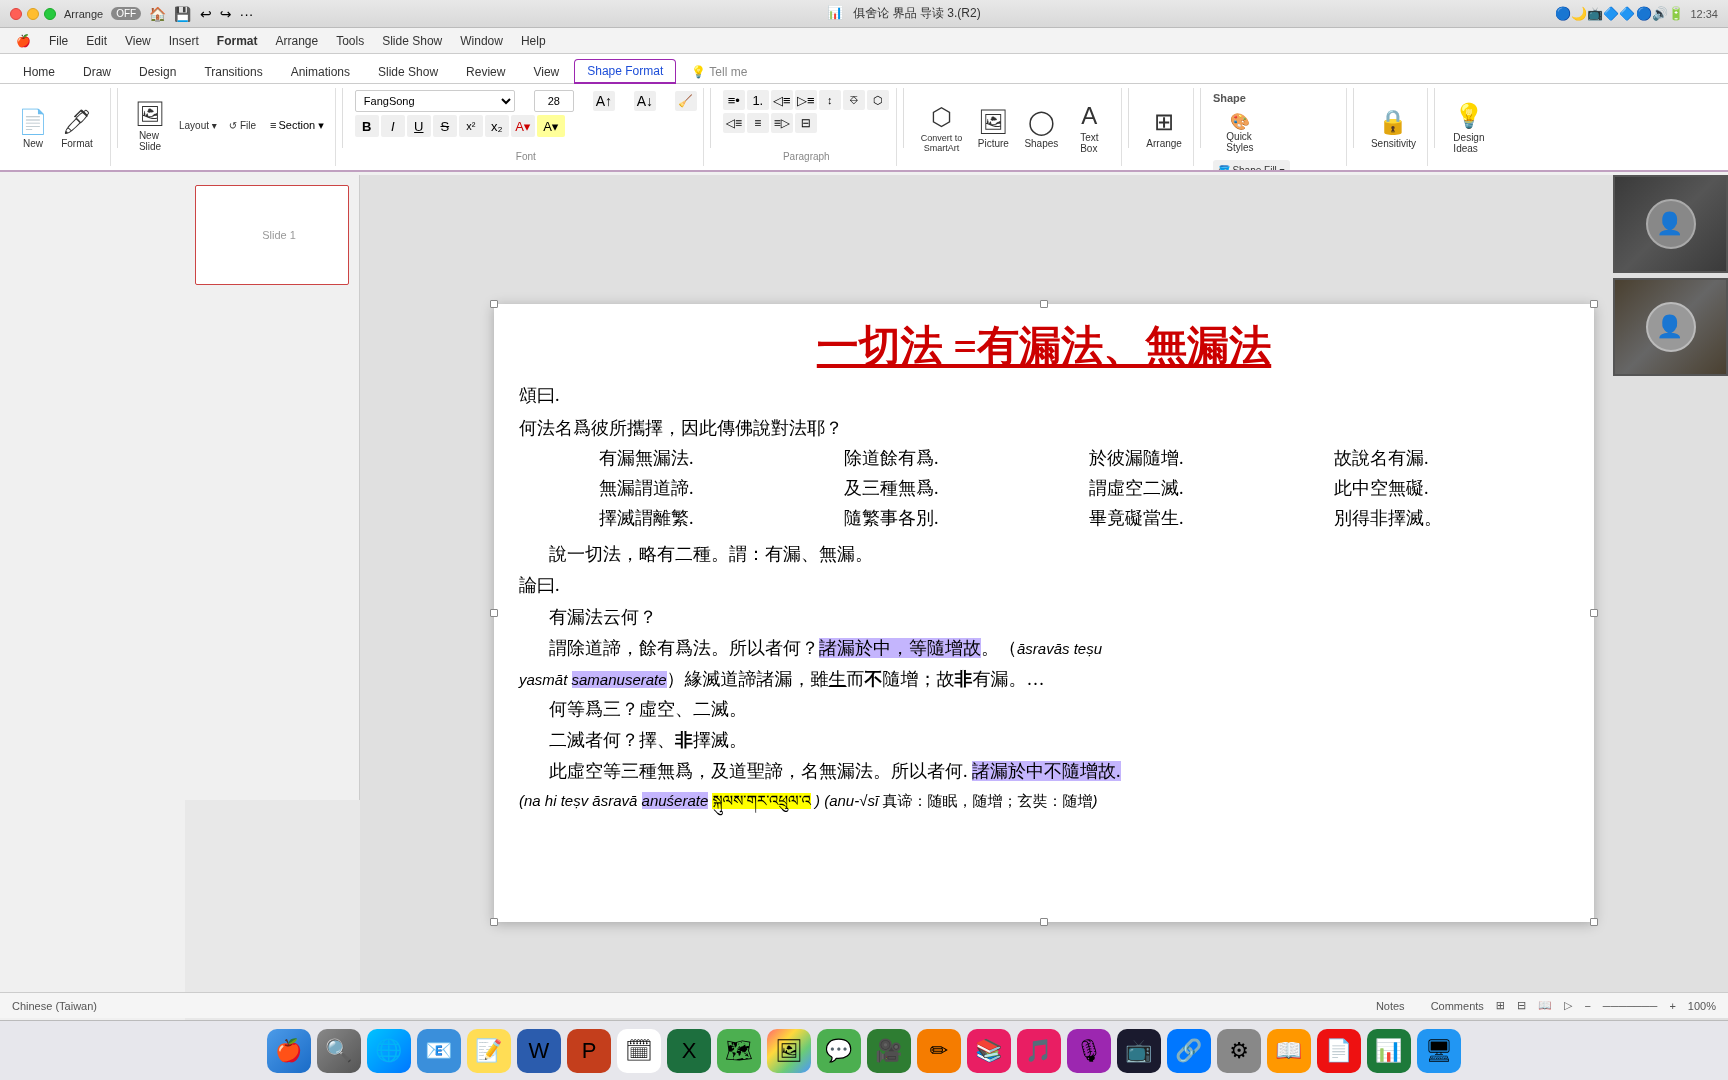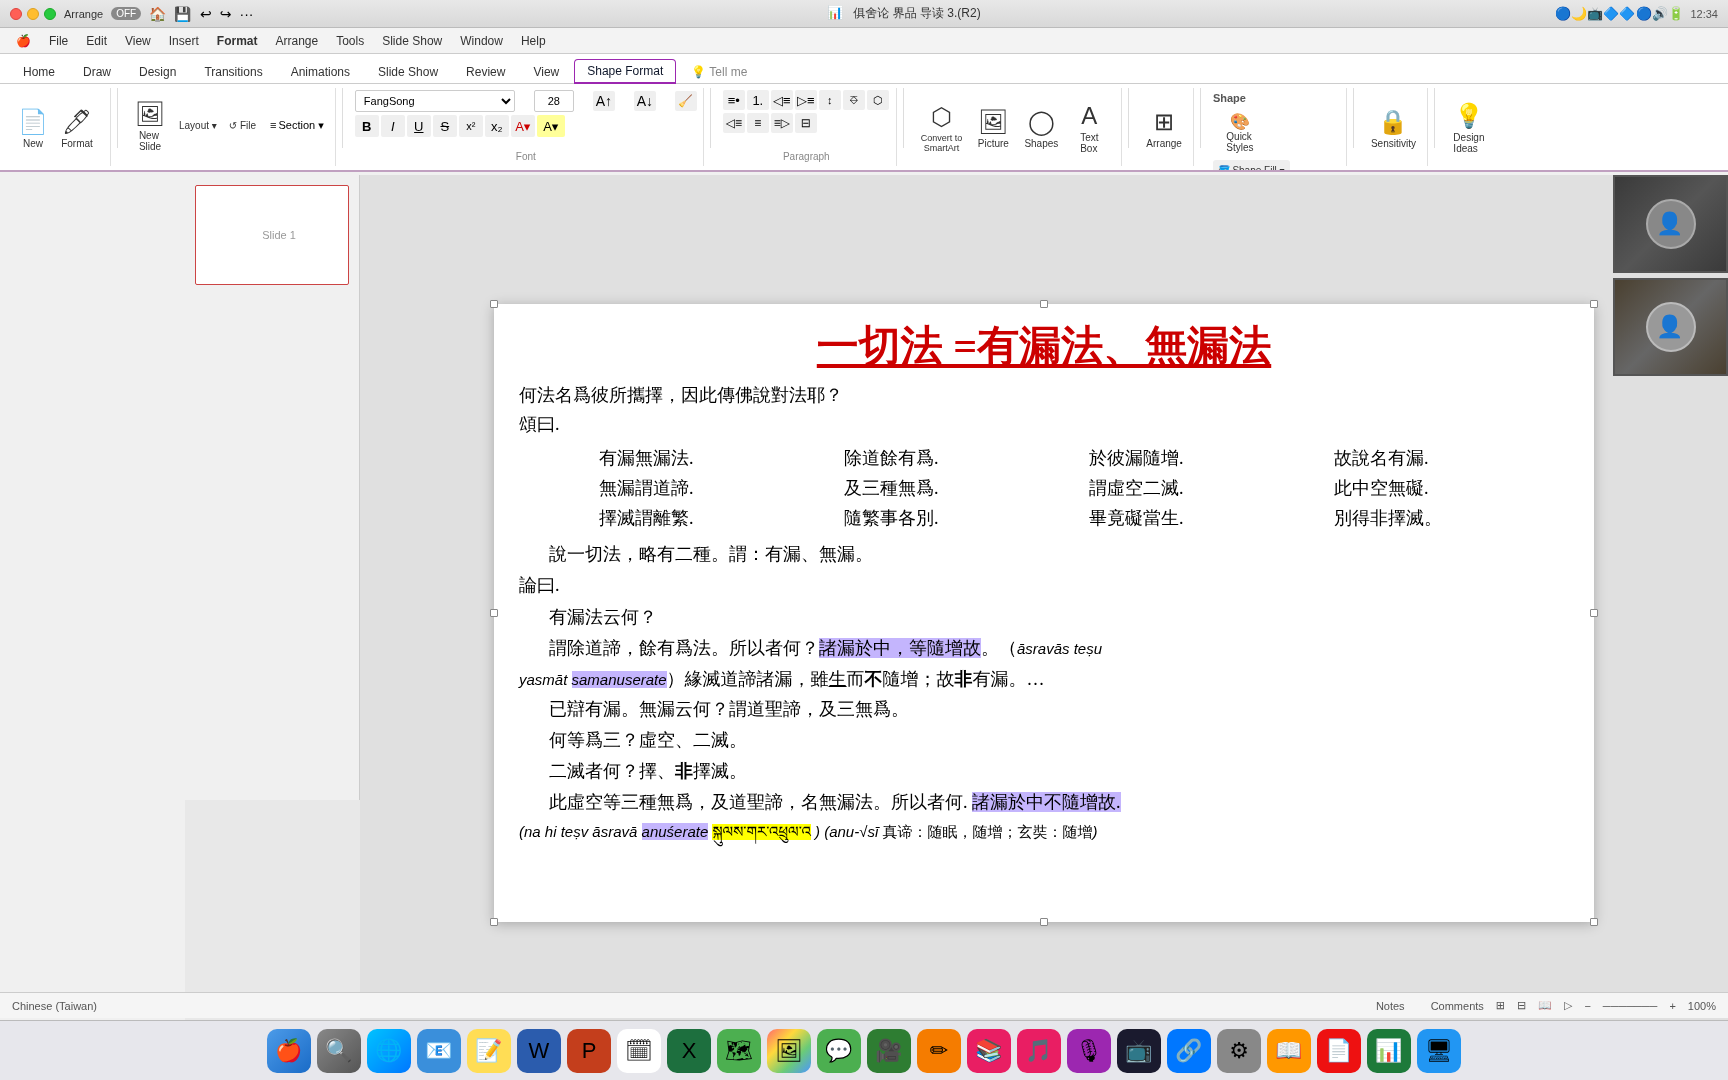--- a/index.html
+++ b/index.html
@@ -58,21 +58,21 @@
       border-bottom: none;
     }
     .ribbon-tab.active {
       background: #fff;
       border-color: #c44;
       color: #c44;
       border-bottom: 2px solid #fff;
       margin-bottom: -1px;
     }
     .ribbon-tab.shape-format {
-      color: #0f172a;
+      color: #1d4ed8;
       border-color: #9c27b0;
     }
 
     
     #ribbon-toolbar {
       height: 90px;
       background: #fff;
       display: flex;
       align-items: stretch;
       padding: 4px 8px;
@@ -539,22 +539,22 @@
       <div style="position:absolute;right:-4px;top:50%;width:8px;height:8px;background:#fff;border:1px solid #888;transform:translateY(-50%);border-radius:1px;"></div>
       <div style="position:absolute;top:-4px;left:-4px;width:8px;height:8px;background:#fff;border:1px solid #888;border-radius:1px;"></div>
       <div style="position:absolute;top:-4px;right:-4px;width:8px;height:8px;background:#fff;border:1px solid #888;border-radius:1px;"></div>
       <div style="position:absolute;bottom:-4px;left:-4px;width:8px;height:8px;background:#fff;border:1px solid #888;border-radius:1px;"></div>
       <div style="position:absolute;bottom:-4px;right:-4px;width:8px;height:8px;background:#fff;border:1px solid #888;border-radius:1px;"></div>
 
       <div class="slide-title" style="font-size:42px;color:#cc0000;text-align:center;font-family:FangSong,仿宋,serif;font-weight:bold;padding:14px 0 8px 0;text-decoration:underline;text-underline-offset:4px;">一切法 =有漏法、無漏法</div>
 
       <div class="slide-content" style="padding:0 25px;font-family:FangSong,仿宋,serif;font-size:18px;line-height:1.55;color:#000;">
 
+        <p style="margin-bottom:6px;">頌曰.</p>
         <p style="margin-bottom:2px;">何法名爲彼所攜擇，因此傳佛說對法耶？</p>
-        <p style="margin-bottom:6px;">頌曰.</p>
 
         <div style="display:grid;grid-template-columns:repeat(4,1fr);gap:2px 10px;margin-left:80px;margin-bottom:8px;font-size:18px;">
           <span>有漏無漏法.</span>
           <span>除道餘有爲.</span>
           <span>於彼漏隨增.</span>
           <span>故說名有漏.</span>
           <span>無漏謂道諦.</span>
           <span>及三種無爲.</span>
           <span>謂虛空二滅.</span>
           <span>此中空無礙.</span>
@@ -562,21 +562,20 @@
           <span>隨繁事各別.</span>
           <span>畢竟礙當生.</span>
           <span>別得非擇滅。</span>
         </div>
 
         <p style="margin-left:30px;margin-bottom:3px;">說一切法，略有二種。謂：有漏、無漏。</p>
         <p style="margin-bottom:4px;">論曰.</p>
         <p style="margin-left:30px;margin-bottom:3px;">有漏法云何？</p>
         <p style="margin-left:30px;margin-bottom:3px;">謂除道諦，餘有爲法。所以者何？<span class="highlighted-yellow">諸漏於中，等隨增故</span>。（<em class="latin-text">āsravās teṣu</em></p>
         <p style="margin-left:0px;margin-bottom:3px;"><em class="latin-text">yasmāt <span class="highlighted-yellow">samanuserate</span></em>）緣滅道諦諸漏，雖<span style="text-decoration:underline;">生</span>而<span class="text-bold">不</span>隨增；故<span class="text-bold">非</span>有漏。…</p>
-        <p style="margin-left:30px;margin-bottom:3px;">已辯有漏。無漏云何？謂道聖諦，及三無爲。</p>
         <p style="margin-left:30px;margin-bottom:3px;">何等爲三？虛空、二滅。</p>
         <p style="margin-left:30px;margin-bottom:3px;">二滅者何？擇、<span class="text-bold">非</span>擇滅。</p>
         <p style="margin-left:30px;margin-bottom:3px;">此虛空等三種無爲，及道聖諦，名無漏法。所以者何. <span class="highlighted-yellow">諸漏於中不隨增故.</span></p>
         <p style="margin-left:0px;font-style:italic;font-family:Arial,sans-serif;font-size:15px;margin-bottom:2px;">(<em>na hi teṣv āsravā <span class="highlighted-yellow">anuśerate</span> <span style="background:#ffff00;font-style:normal;font-family:FangSong,仿宋,serif;">སྐུལས་གར་འཕྲུལ་འ</span></em> ) (<em>anu-√sī</em> <span style="font-family:FangSong,仿宋,serif;font-style:normal;">真谛：随眠，随增；玄奘：随增</span>)</p>
       </div>
     </div>
   </div>
 </div>
 
 <div id="video-overlay-top" style="position:fixed;top:175px;right:0;width:115px;height:98px;background:#2a2a2a;border:2px solid #555;z-index:100;display:flex;align-items:center;justify-content:center;overflow:hidden;">

